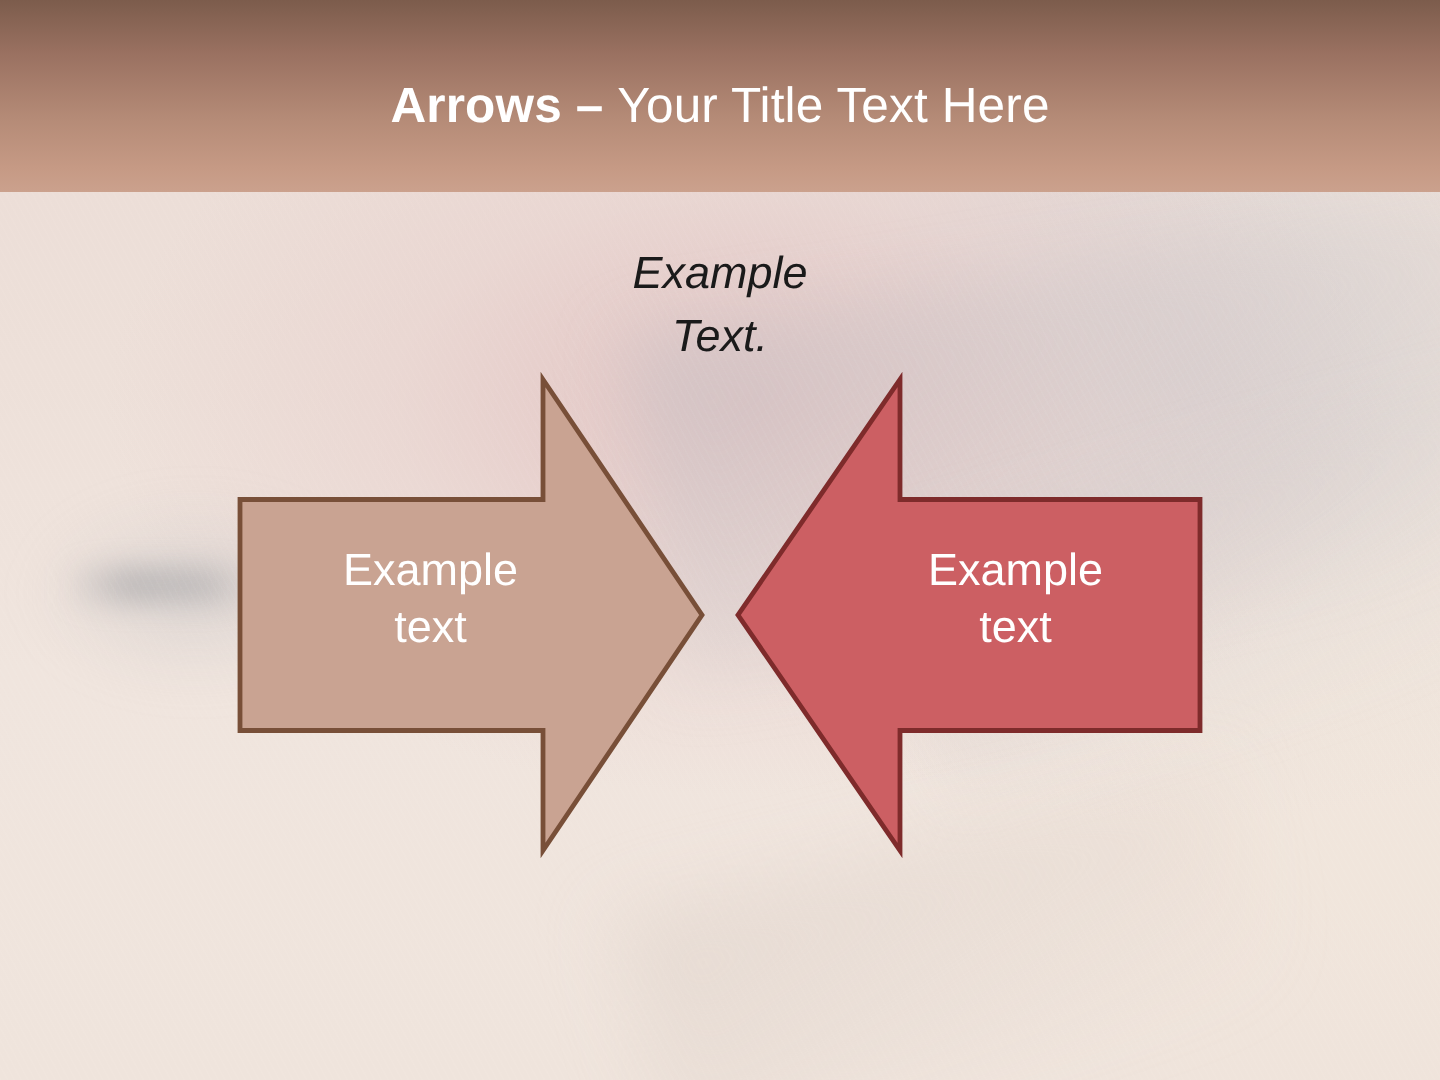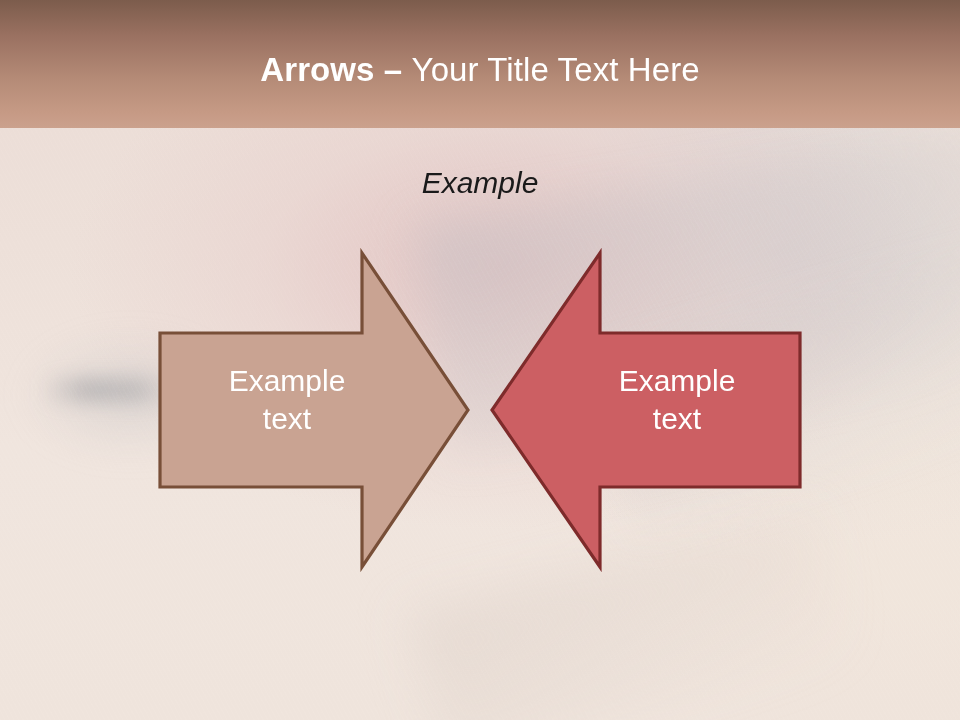--- a/index.html
+++ b/index.html
@@ -177,20 +177,21 @@
       </defs>
       <rect x="0" y="0" width="960" height="128" fill="url(#hdrGrad)"></rect>
     </svg>
     <div class="title-text">
       <span class="t-strong">Arrows</span><span>&nbsp;</span><span class="t-dash">–</span><span>&nbsp;</span><span class="t-rest">Your Title Text Here</span>
     </div>
   </div>
 
   <div class="caption">
     <div>Example</div>
+    <div>Text.</div>
   </div>
 
   <svg class="arrows-svg" viewBox="0 0 960 720">
 
     <polygon points="160,333 362,333 362,253 468,410 362,567 362,487 160,487" fill="#C9A392" stroke="#784F38" stroke-width="3.2" stroke-linejoin="miter"></polygon>
 
     <polygon points="800,333 600,333 600,253 492,410 600,567 600,487 800,487" fill="#CC5F63" stroke="#7E2B2B" stroke-width="3.2" stroke-linejoin="miter"></polygon>
   </svg>
 
   <div class="arrow-label left">

